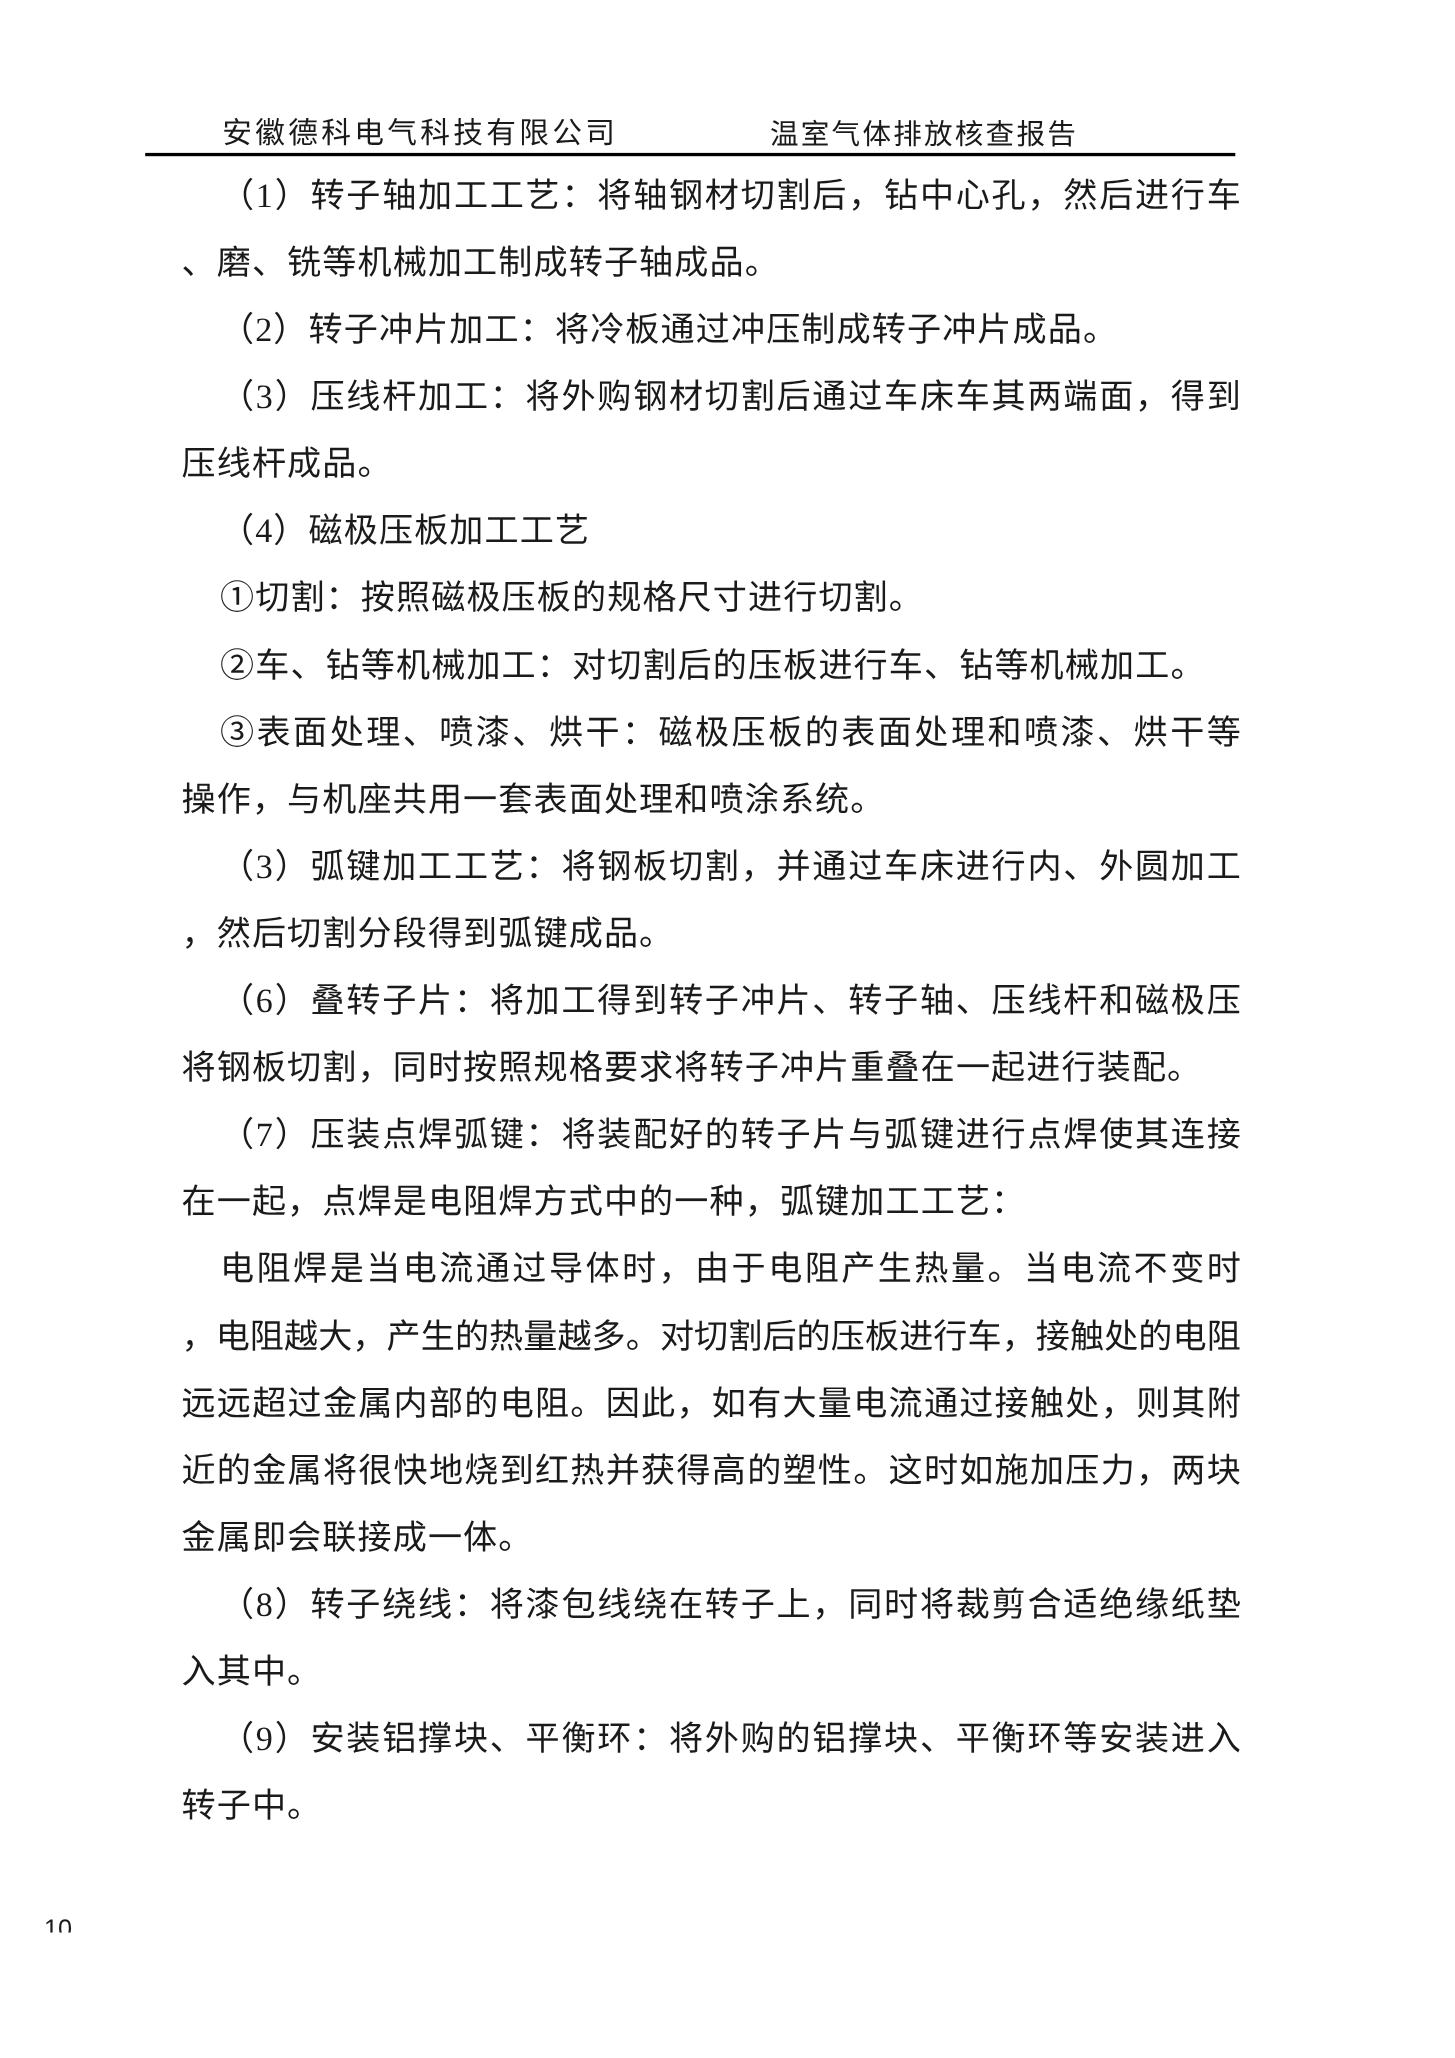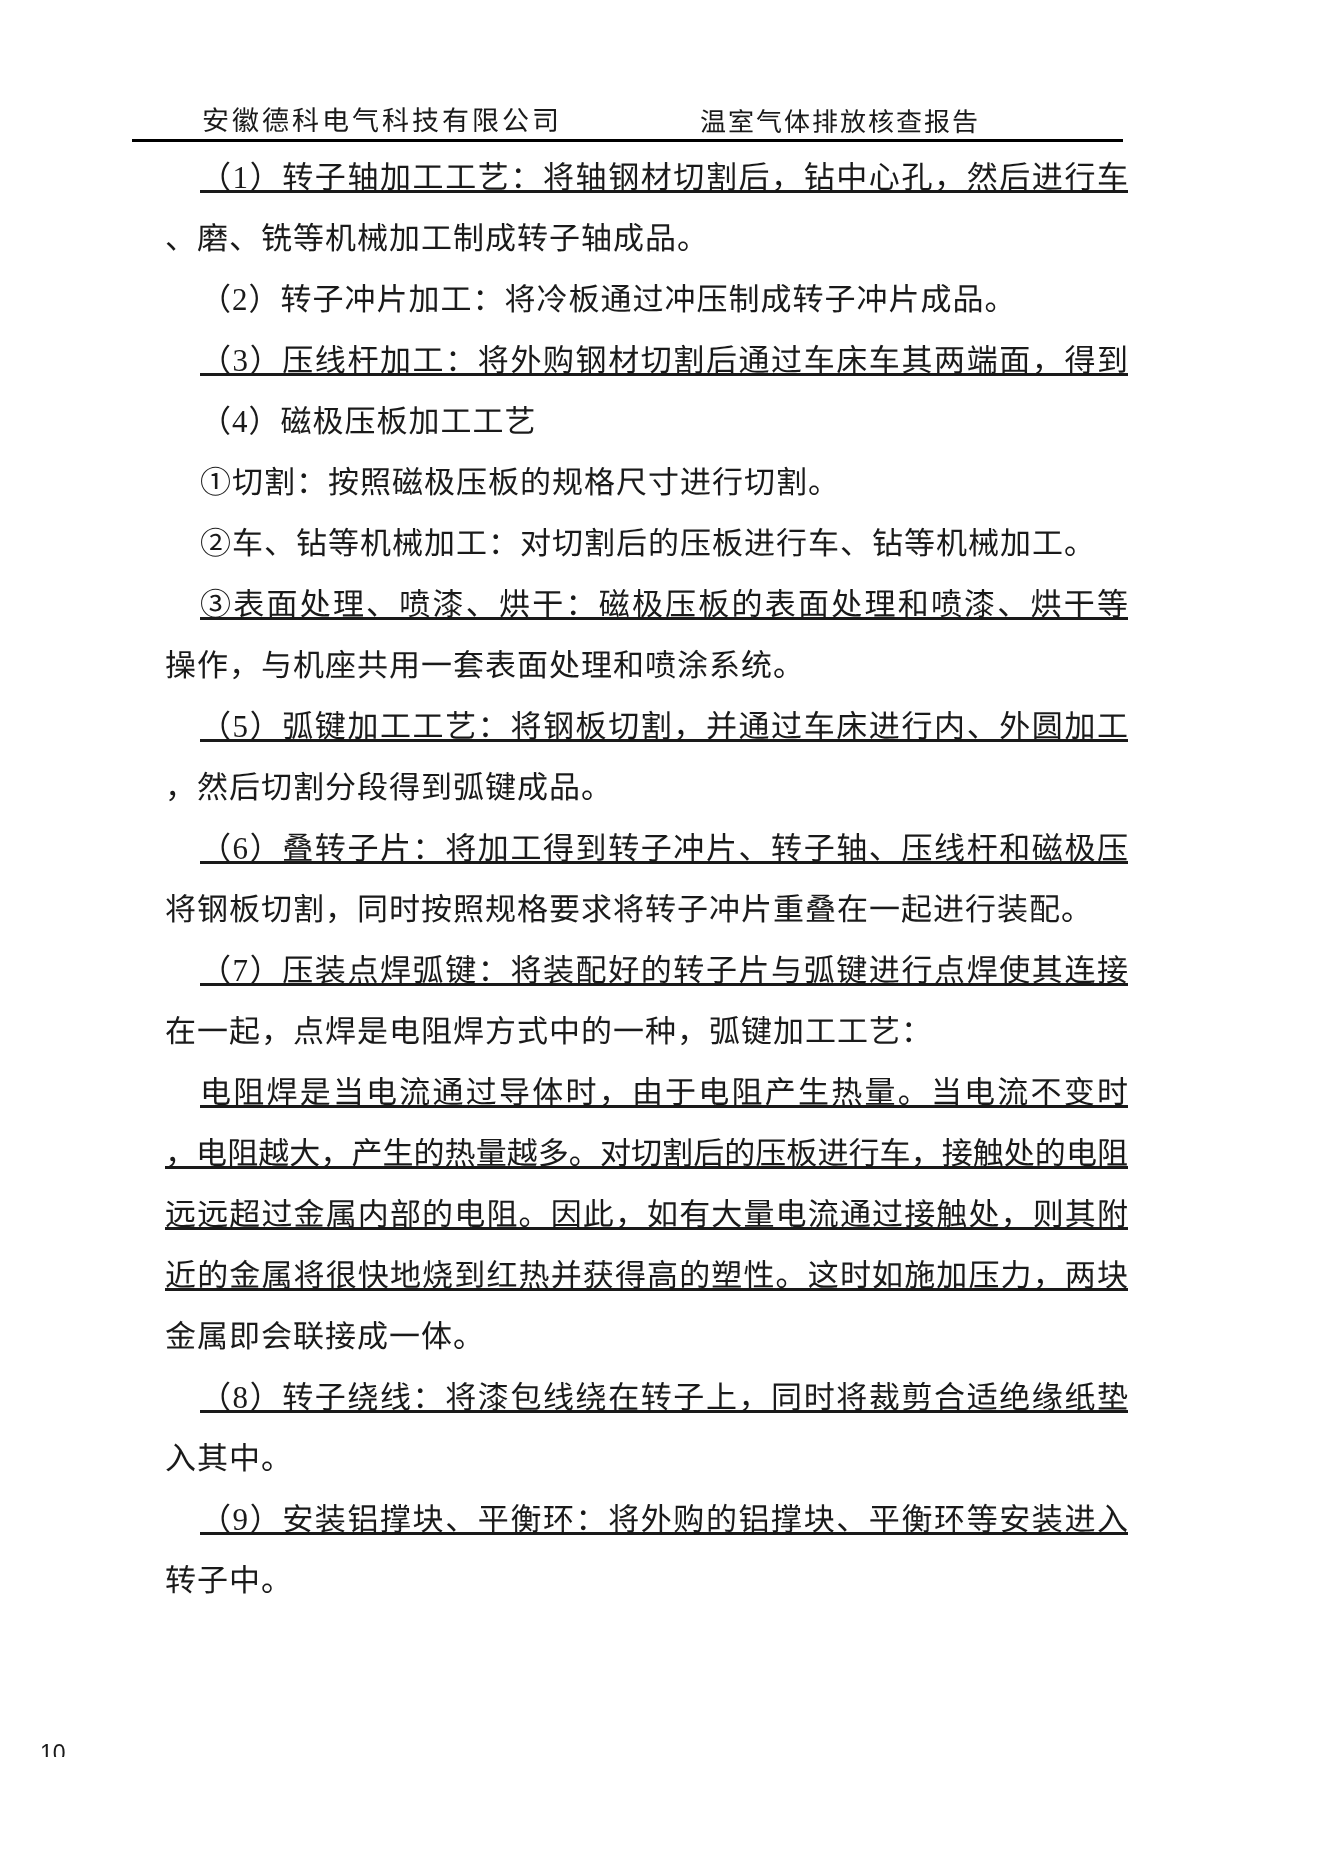--- a/index.html
+++ b/index.html
@@ -58,21 +58,20 @@
     overflow: visible;
   }
   .line.indent {
     padding-left: 35px;
   }
   .line.fill {
     white-space: normal;
     letter-spacing: 0;
     text-align: justify;
     text-align-last: justify;
-    text-decoration: underline;
   }
   
   .page-number {
     position: absolute;
     left: 0;
     top: 1740px;
     width: 100%;
     text-align: left;
     font-family: "Liberation Sans", "DejaVu Sans", sans-serif;
     font-size: 23px;
@@ -89,26 +88,27 @@
 
   <div class="header-right-title">温室气体排放核查报告</div>
 
   <div class="header-rule"></div>
 
   <div class="doc-body">
       <div class="line indent fill">（1）转子轴加工工艺：将轴钢材切割后，钻中心孔，然后进行车</div>
       <div class="line">、磨、铣等机械加工制成转子轴成品。</div>
       <div class="line indent">（2）转子冲片加工：将冷板通过冲压制成转子冲片成品。</div>
       <div class="line indent fill">（3）压线杆加工：将外购钢材切割后通过车床车其两端面，得到</div>
+      <div class="line">压线杆成品。</div>
       <div class="line indent">（4）磁极压板加工工艺</div>
       <div class="line indent">①切割：按照磁极压板的规格尺寸进行切割。</div>
       <div class="line indent">②车、钻等机械加工：对切割后的压板进行车、钻等机械加工。</div>
       <div class="line indent fill">③表面处理、喷漆、烘干：磁极压板的表面处理和喷漆、烘干等</div>
       <div class="line">操作，与机座共用一套表面处理和喷涂系统。</div>
-      <div class="line indent fill">（5）弧键加工工艺：将钢板切割，并通过车床进行内、外圆加工</div>
+      <div class="line indent fill">（3）弧键加工工艺：将钢板切割，并通过车床进行内、外圆加工</div>
       <div class="line">，然后切割分段得到弧键成品。</div>
       <div class="line indent fill">（6）叠转子片：将加工得到转子冲片、转子轴、压线杆和磁极压</div>
       <div class="line">将钢板切割，同时按照规格要求将转子冲片重叠在一起进行装配。</div>
       <div class="line indent fill">（7）压装点焊弧键：将装配好的转子片与弧键进行点焊使其连接</div>
       <div class="line">在一起，点焊是电阻焊方式中的一种，弧键加工工艺：</div>
       <div class="line indent fill">电阻焊是当电流通过导体时，由于电阻产生热量。当电流不变时</div>
       <div class="line fill">，电阻越大，产生的热量越多。对切割后的压板进行车，接触处的电阻</div>
       <div class="line fill">远远超过金属内部的电阻。因此，如有大量电流通过接触处，则其附</div>
       <div class="line fill">近的金属将很快地烧到红热并获得高的塑性。这时如施加压力，两块</div>
       <div class="line">金属即会联接成一体。</div>

